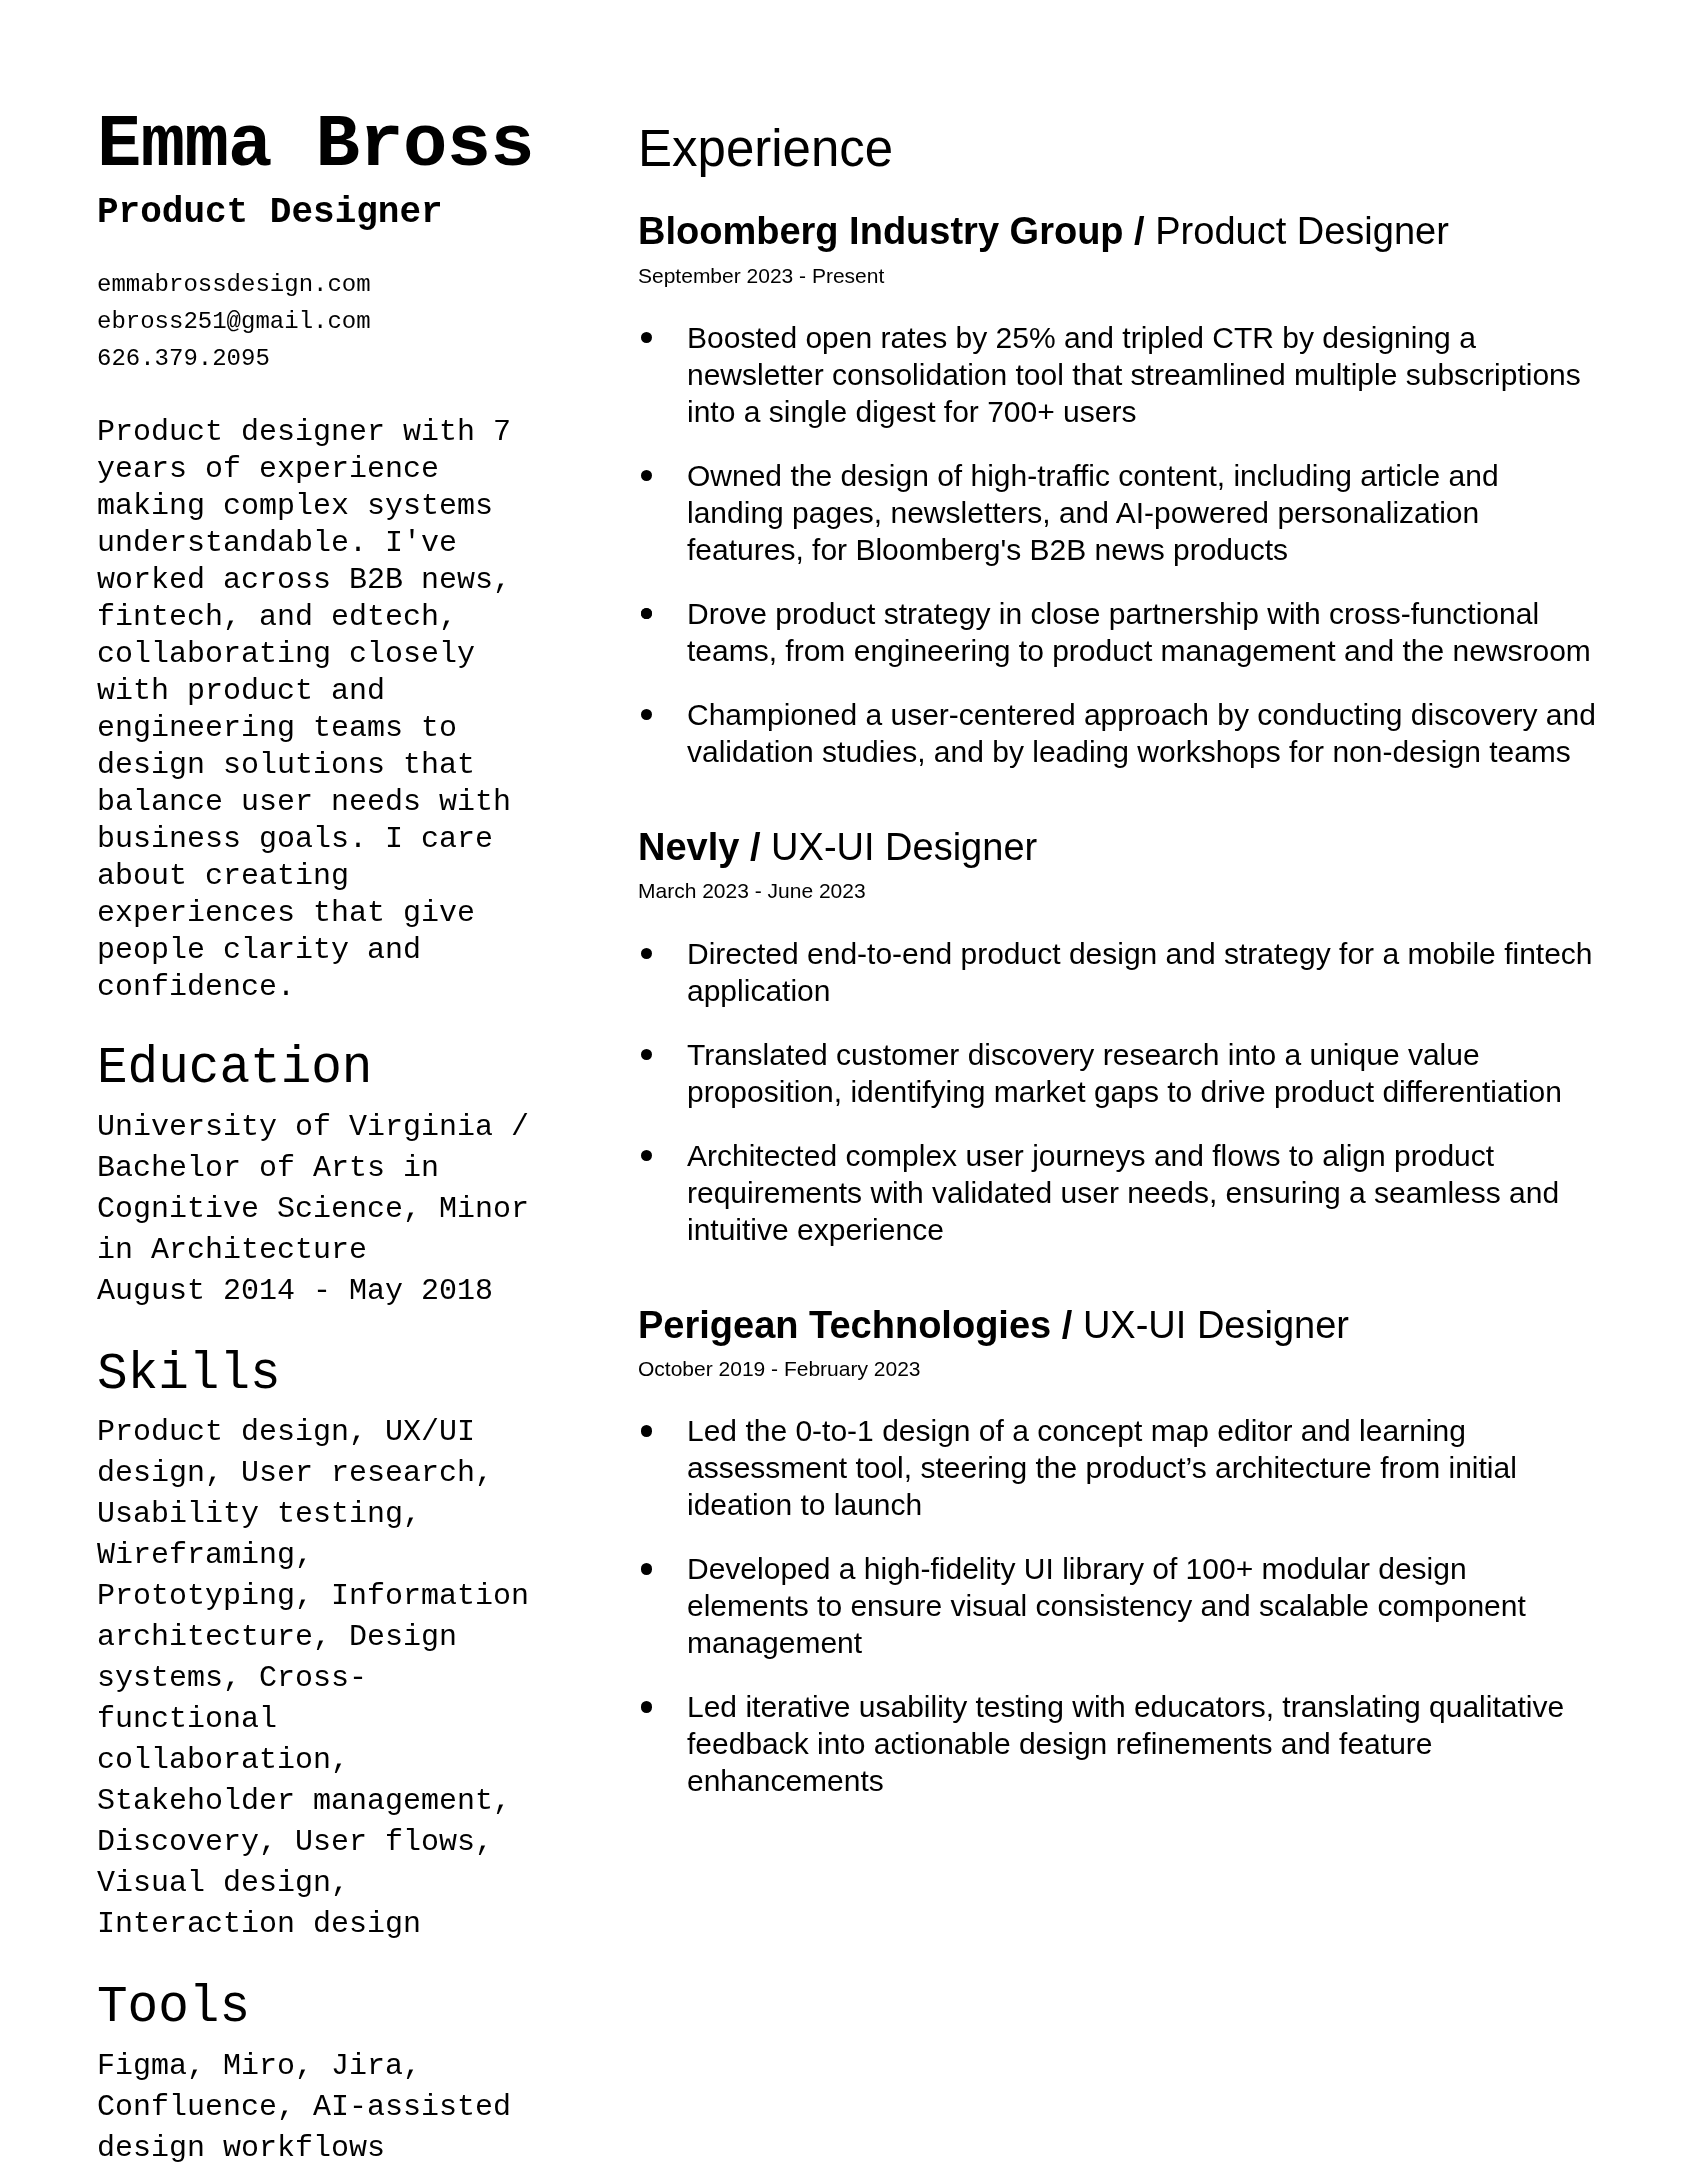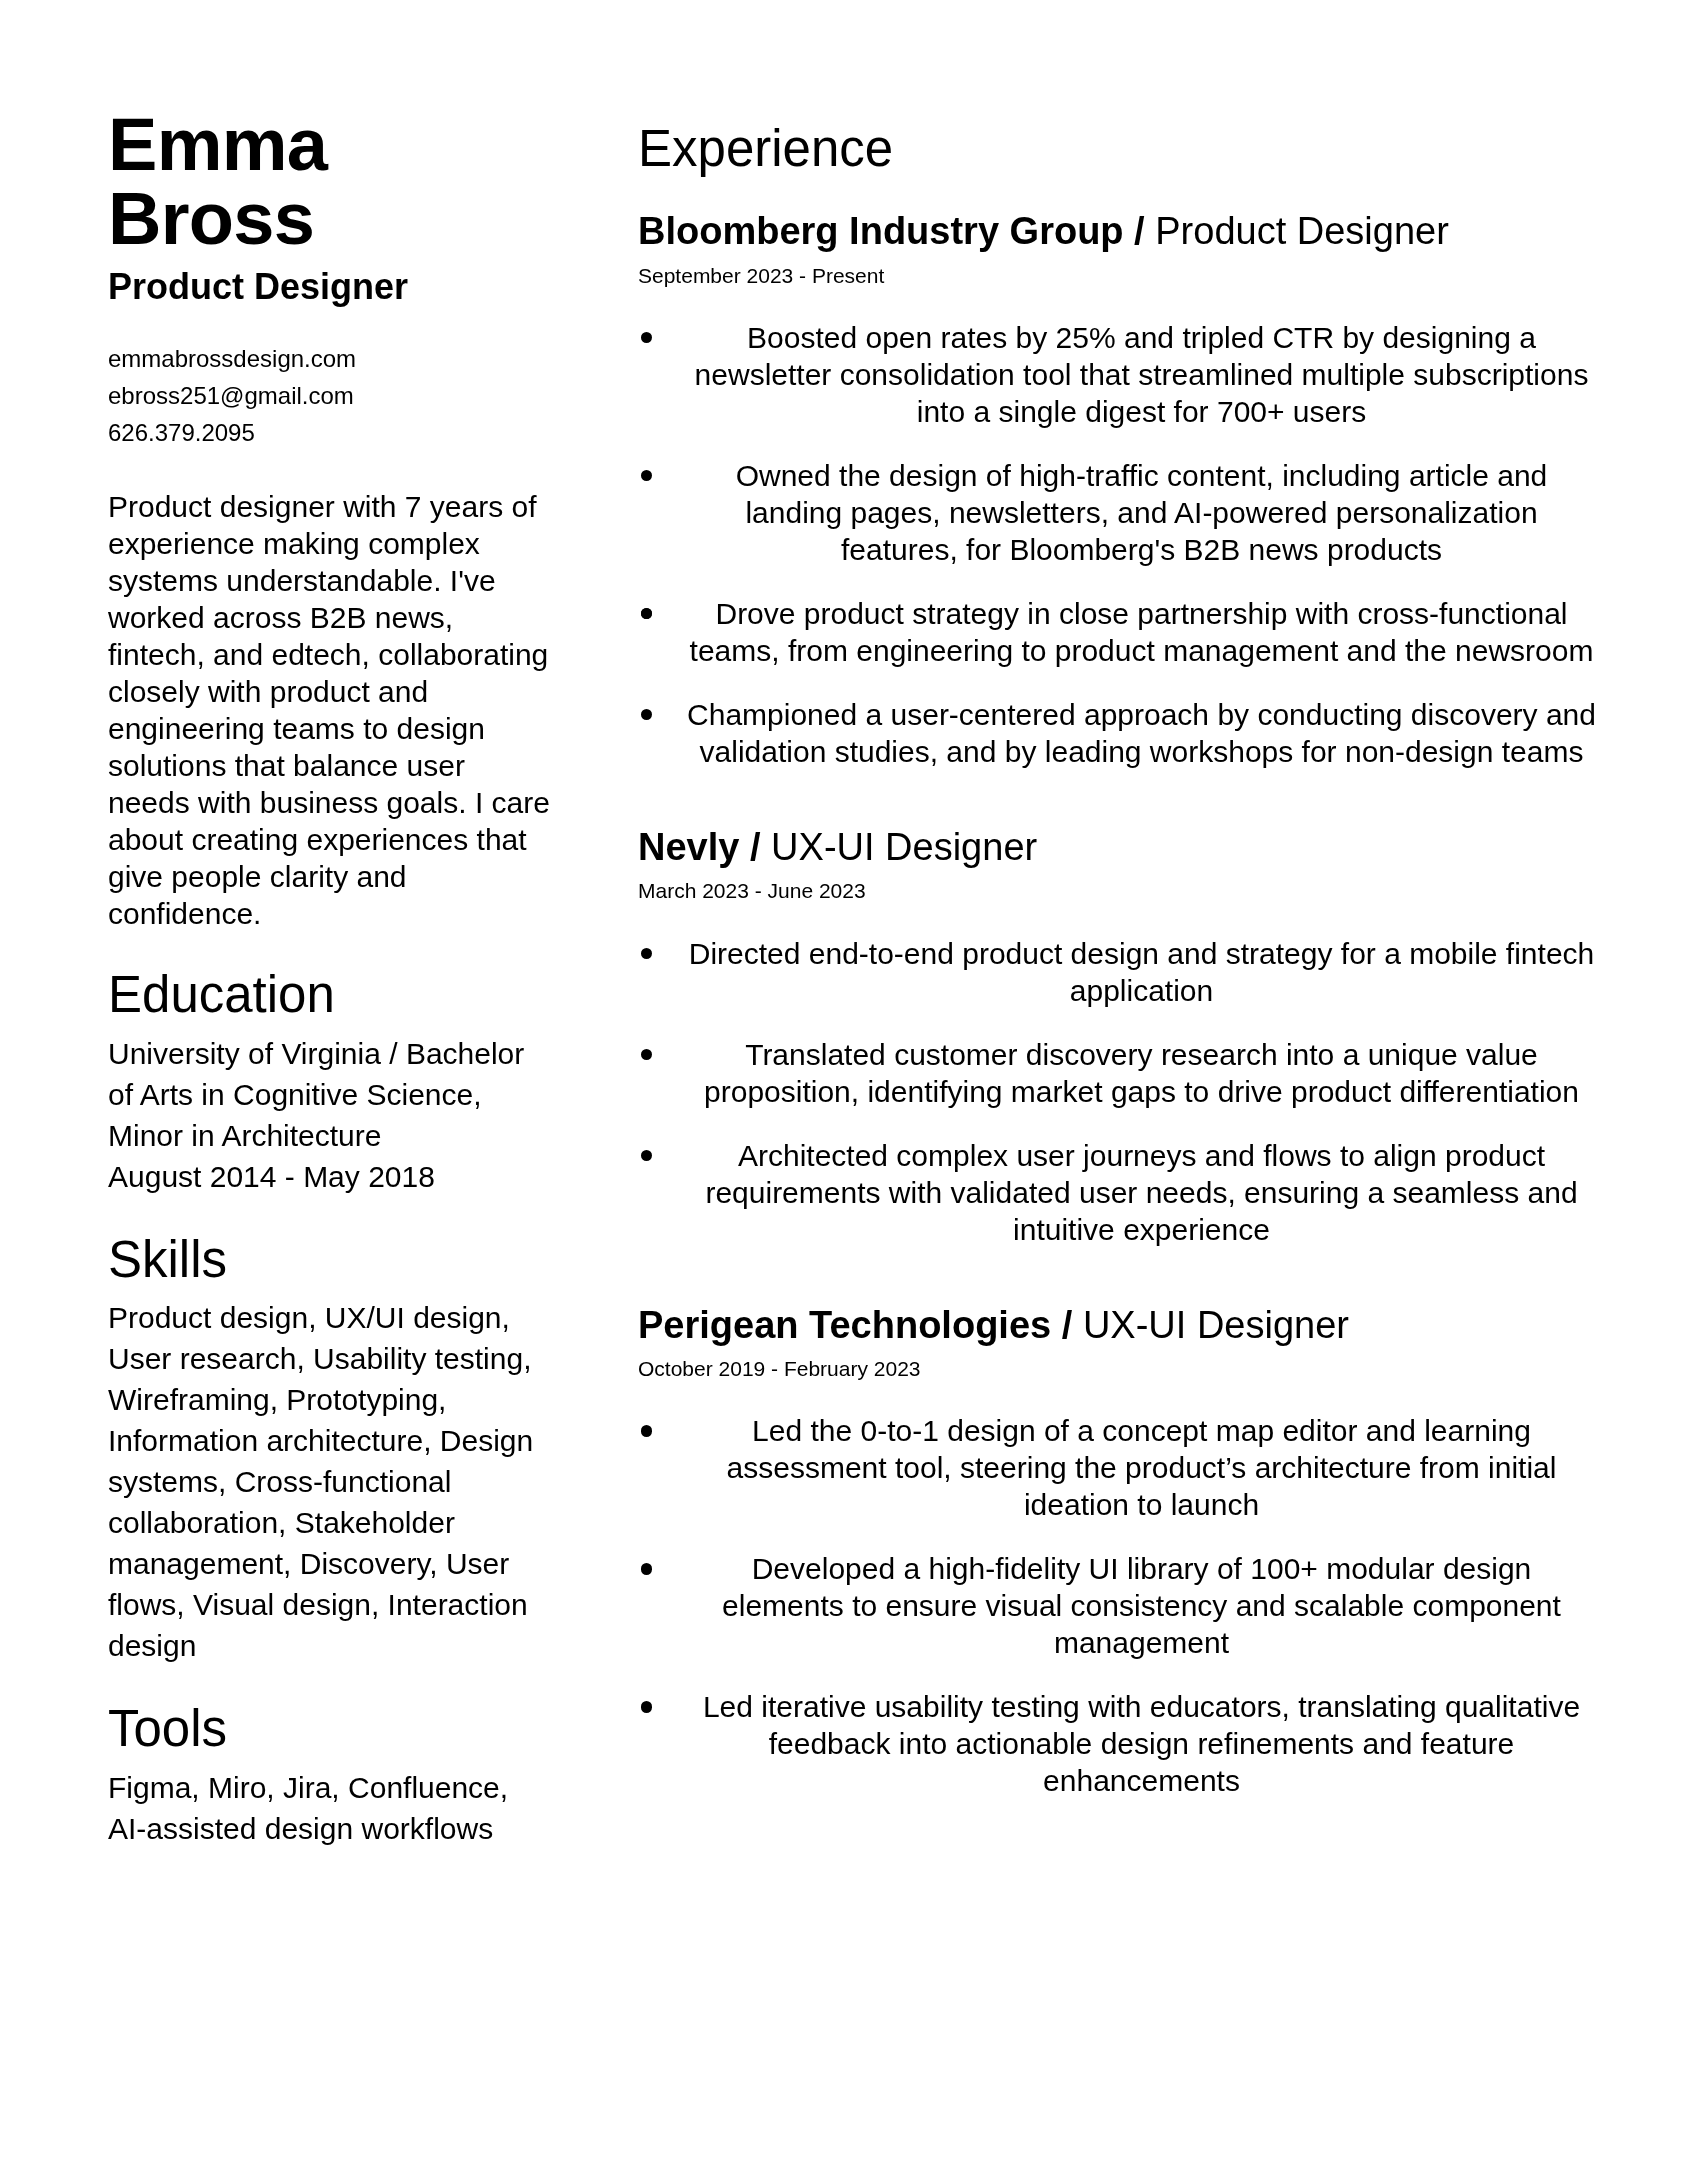--- a/index.html
+++ b/index.html
@@ -5,23 +5,24 @@
   * { margin: 0; padding: 0; box-sizing: border-box; }
   html, body { width: 1687px; height: 2183px; background: #ffffff; }
   body {
     position: relative;
     font-family: "Liberation Sans", "DejaVu Sans", sans-serif;
     color: #000000;
     overflow: hidden;
   }
   .left-col {
     position: absolute;
-    left: 108px;
+    left: 97px;
     top: 101px;
     width: 445px;
+    font-family: Liberation Mono, monospace;
   }
   .right-col {
     position: absolute;
     left: 638px;
     top: 121px;
     width: 958px;
   }
   .name {
     font-size: 74px;
     font-weight: 700;
@@ -75,21 +76,20 @@
   .bullets {
     list-style: none;
     margin-top: 31px;
   }
   .bullets li {
     position: relative;
     padding-left: 49px;
     font-size: 30px;
     line-height: 37px;
     margin-bottom: 27px;
-    text-align: center;
   }
   .bullets li:last-child { margin-bottom: 0; }
   .bullets li .dot {
     position: absolute;
     left: 2.7px;
     top: 13px;
     width: 11.5px;
     height: 11.5px;
     border-radius: 50%;
     background: #000000;

